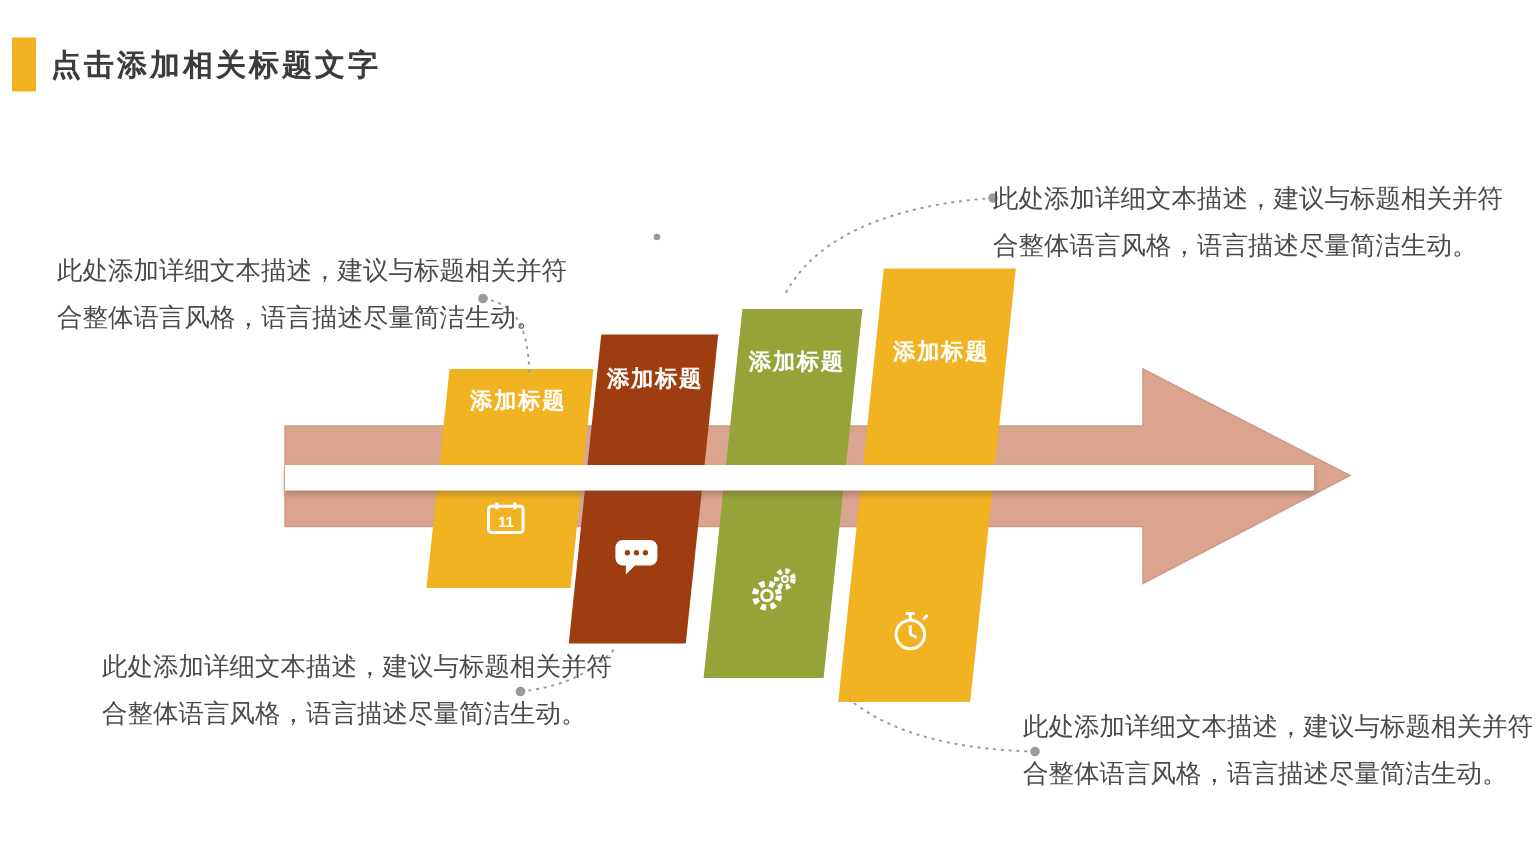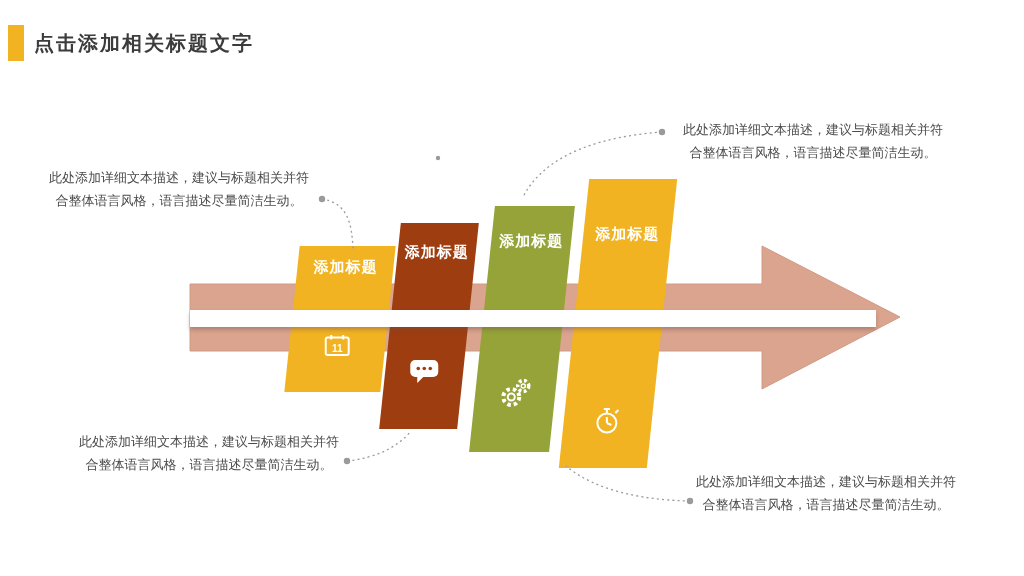--- a/index.html
+++ b/index.html
@@ -37,21 +37,21 @@
   .s3 .label{margin-top:26px;}
   .s4 .label{margin-top:46px;}
   .s1 .icon{top:88px;}
   .s2 .icon{top:135px;}
   .s3 .icon{top:172px;}
   .s4 .icon{top:226px;}
   
   .connector-svg{position:absolute;left:0;top:0;z-index:4;pointer-events:none;}
   
   .callout{
-    position:absolute;z-index:5;font-size:13px;color:#4a4a4a;line-height:1.8;
+    position:absolute;z-index:5;font-size:17px;color:#4a4a4a;line-height:1.8;
     text-align:center;
   }
   .callout .line{white-space:nowrap;}
   .c-top-left{left:38px;top:166px;width:282px;}
   .c-top-right{left:662px;top:118px;width:302px;}
   .c-bottom-left{left:68px;top:430px;width:282px;}
   .c-bottom-right{left:682px;top:470px;width:288px;}
 </style>
 </head>
 <body>

